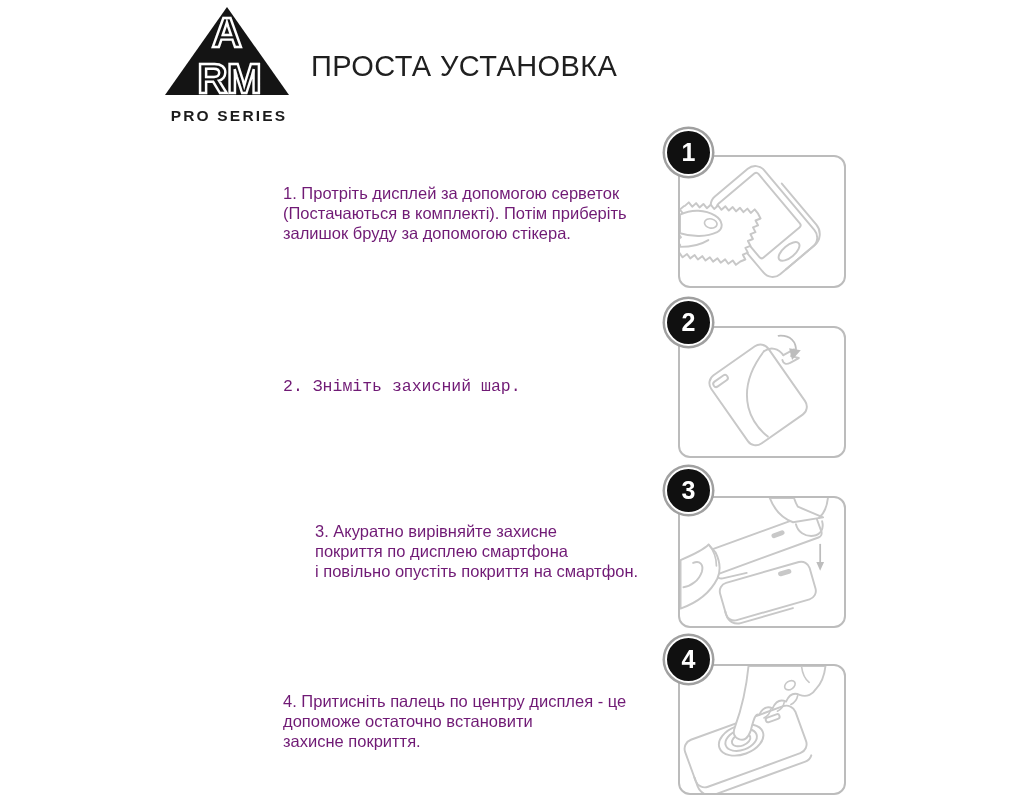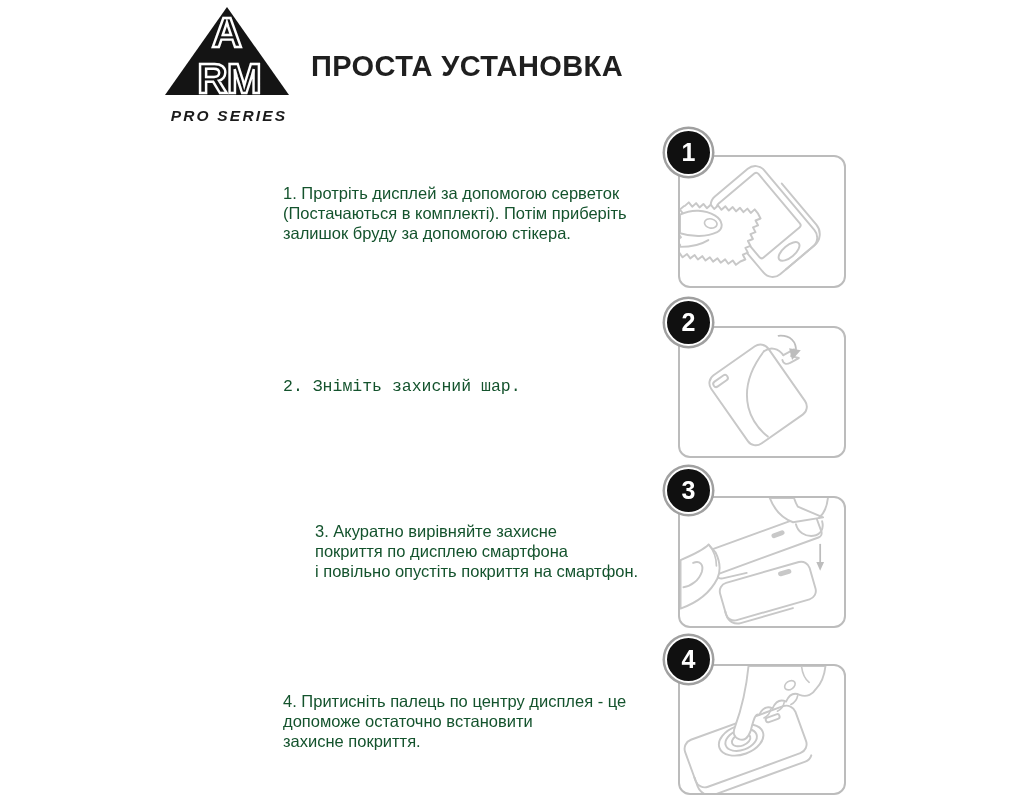--- a/index.html
+++ b/index.html
@@ -6,32 +6,32 @@
   body{
     width:1024px;height:800px;background:#ffffff;position:relative;overflow:hidden;
     font-family:"Liberation Sans","DejaVu Sans",sans-serif;
   }
   .abs{position:absolute;}
 
   
   .logo{left:163px;top:6px;width:132px;text-align:center;}
   .logo-sub{
     margin-top:5px;font-size:15.5px;font-weight:700;letter-spacing:2.2px;
-    color:#1b1b1b;white-space:nowrap;font-style:italic;
+    color:#1b1b1b;white-space:nowrap;
   }
 
   
   .page-title{
-    left:311px;top:50px;margin:0;font-size:29px;font-weight:700;color:#1f1f1f;
+    left:311px;top:50px;margin:0;font-size:29px;font-weight:400;color:#1f1f1f;
     letter-spacing:0.4px;white-space:nowrap;
   }
 
   
   .step-text{
-    left:283px;width:400px;font-size:16.5px;line-height:19.8px;color:#14532d;
+    left:283px;width:400px;font-size:16.5px;line-height:19.8px;color:#701a75;
     white-space:pre-line;
   }
   .t1{top:184px;} .t2{top:377px;font-family:Liberation Mono, monospace;} .t3{top:522px;margin-left:32px;} .t4{top:692px;}
 
   
   .frame{
     left:678px;width:164px;border:2px solid #bcbcbc;border-radius:12px;
     background:#ffffff;overflow:hidden;
   }
   .f1{top:155px;height:129px;} .f2{top:326px;height:128px;}

